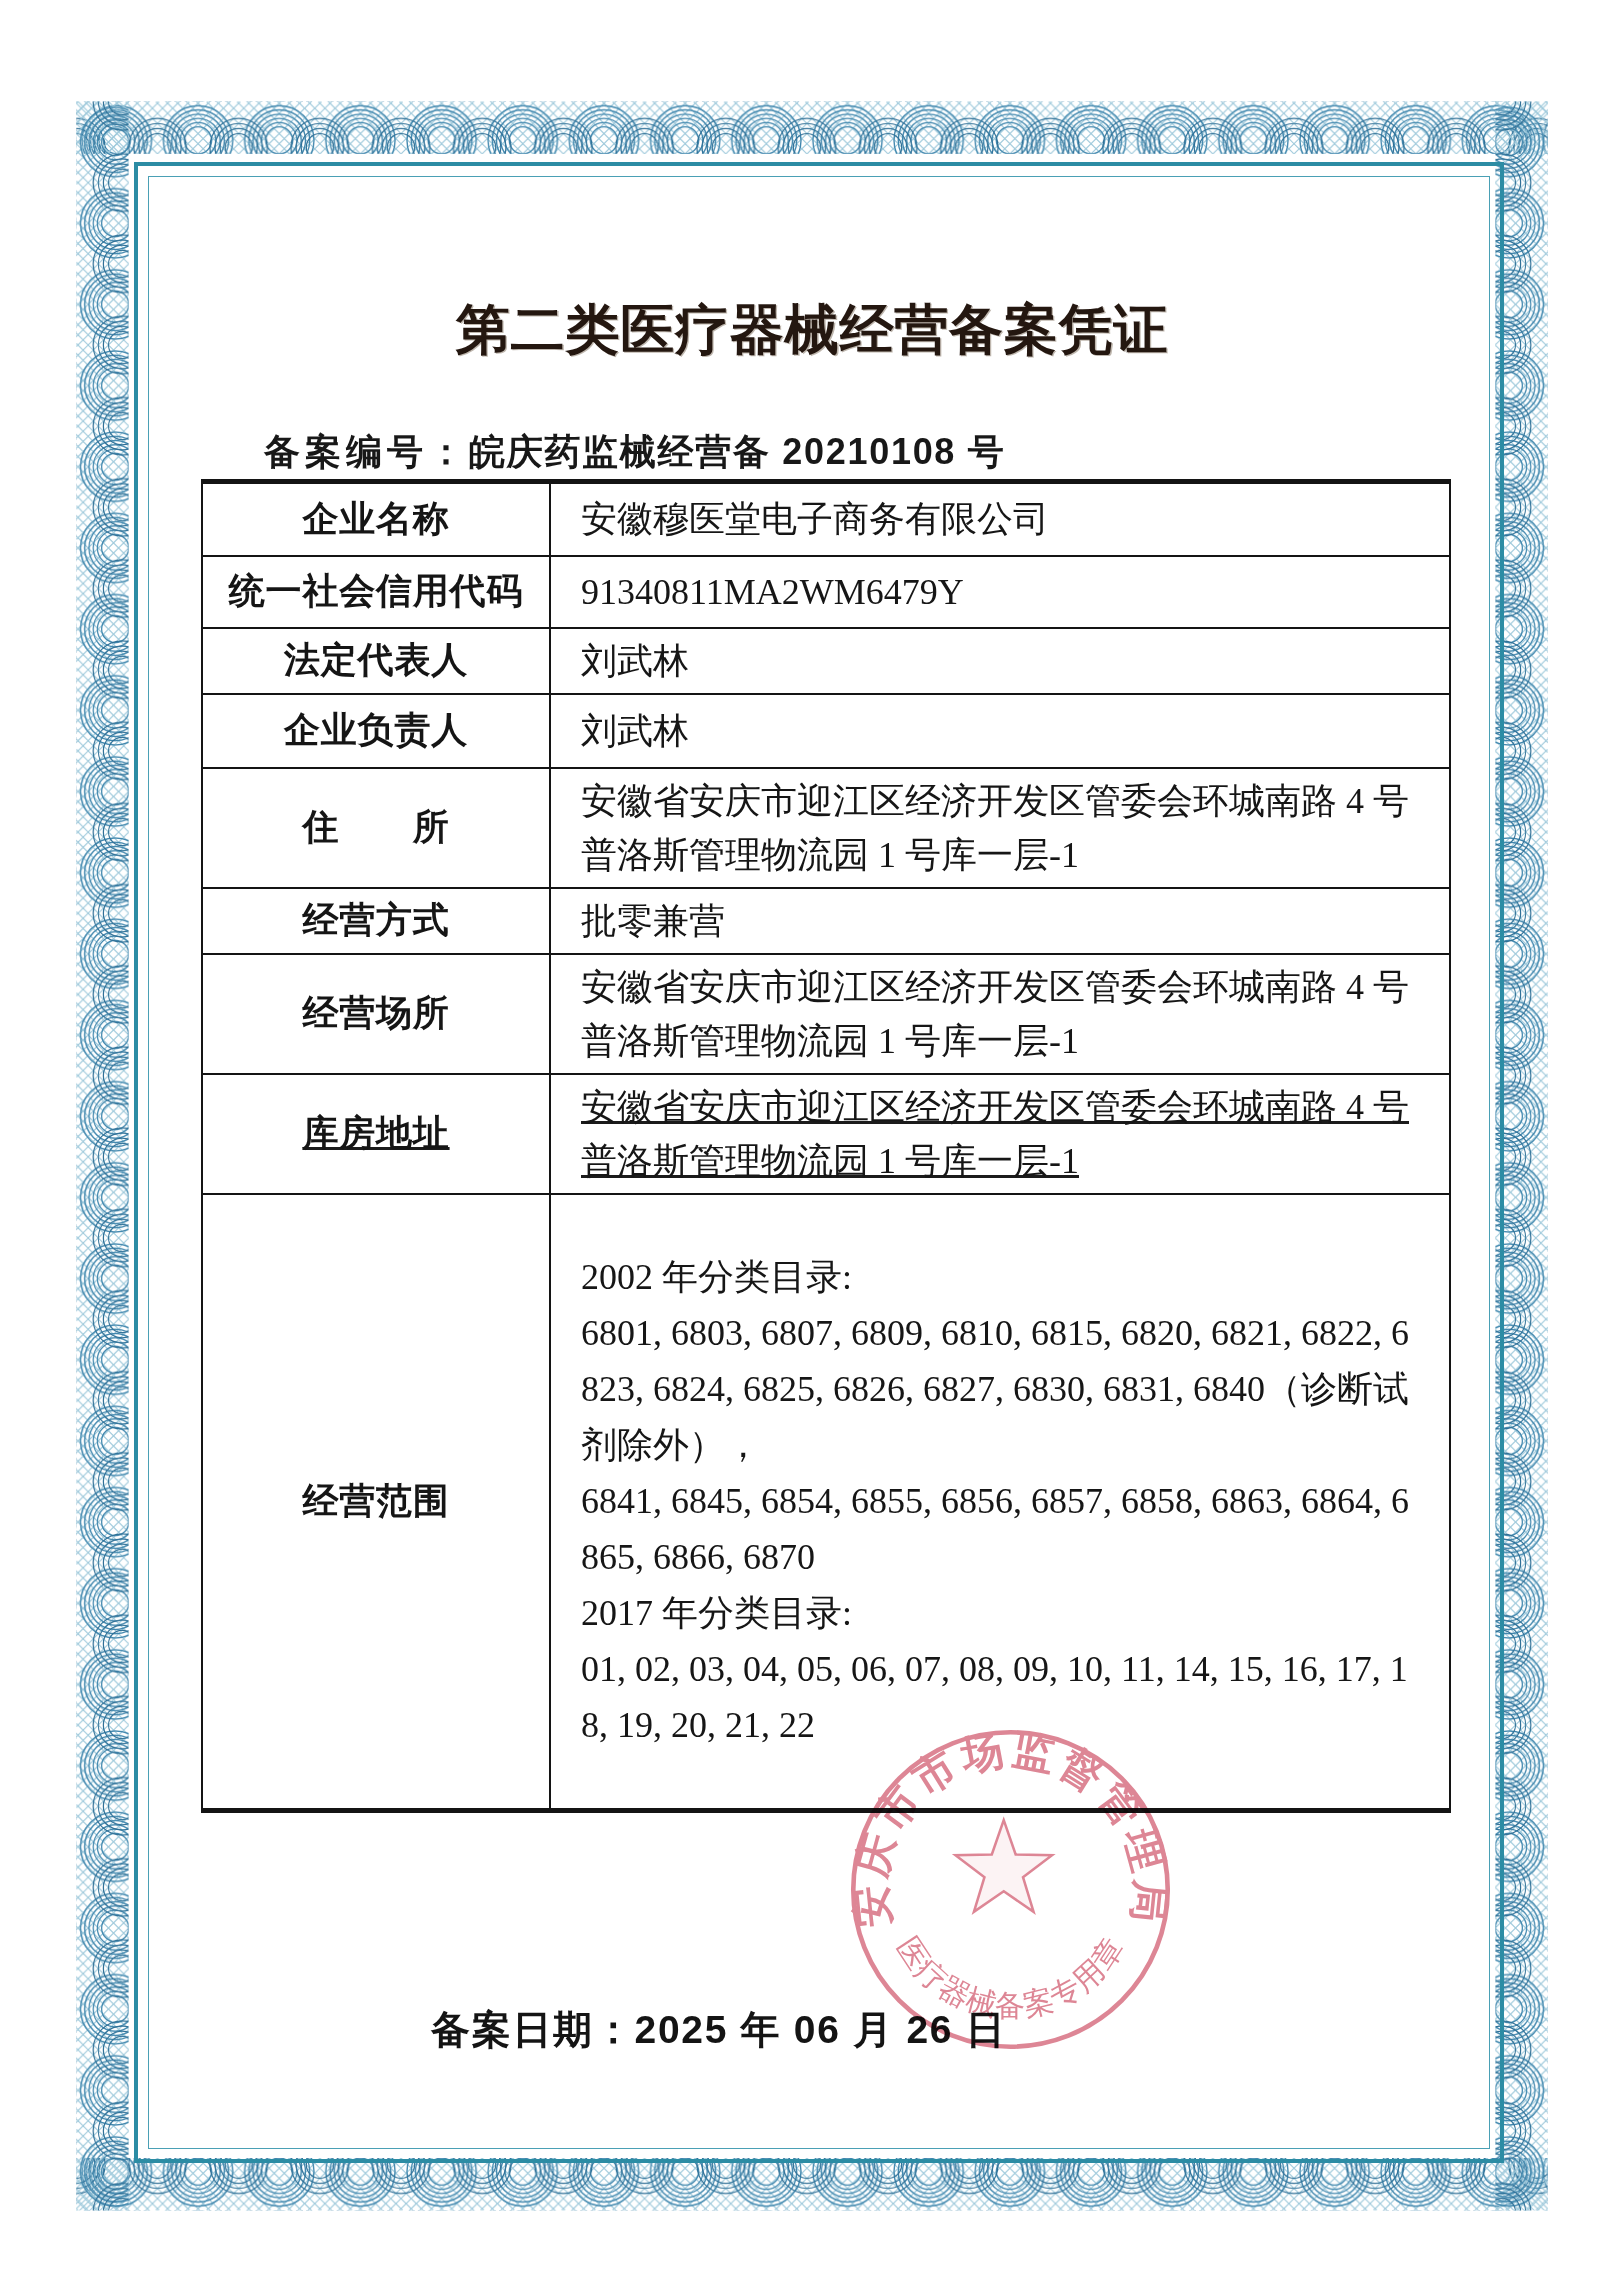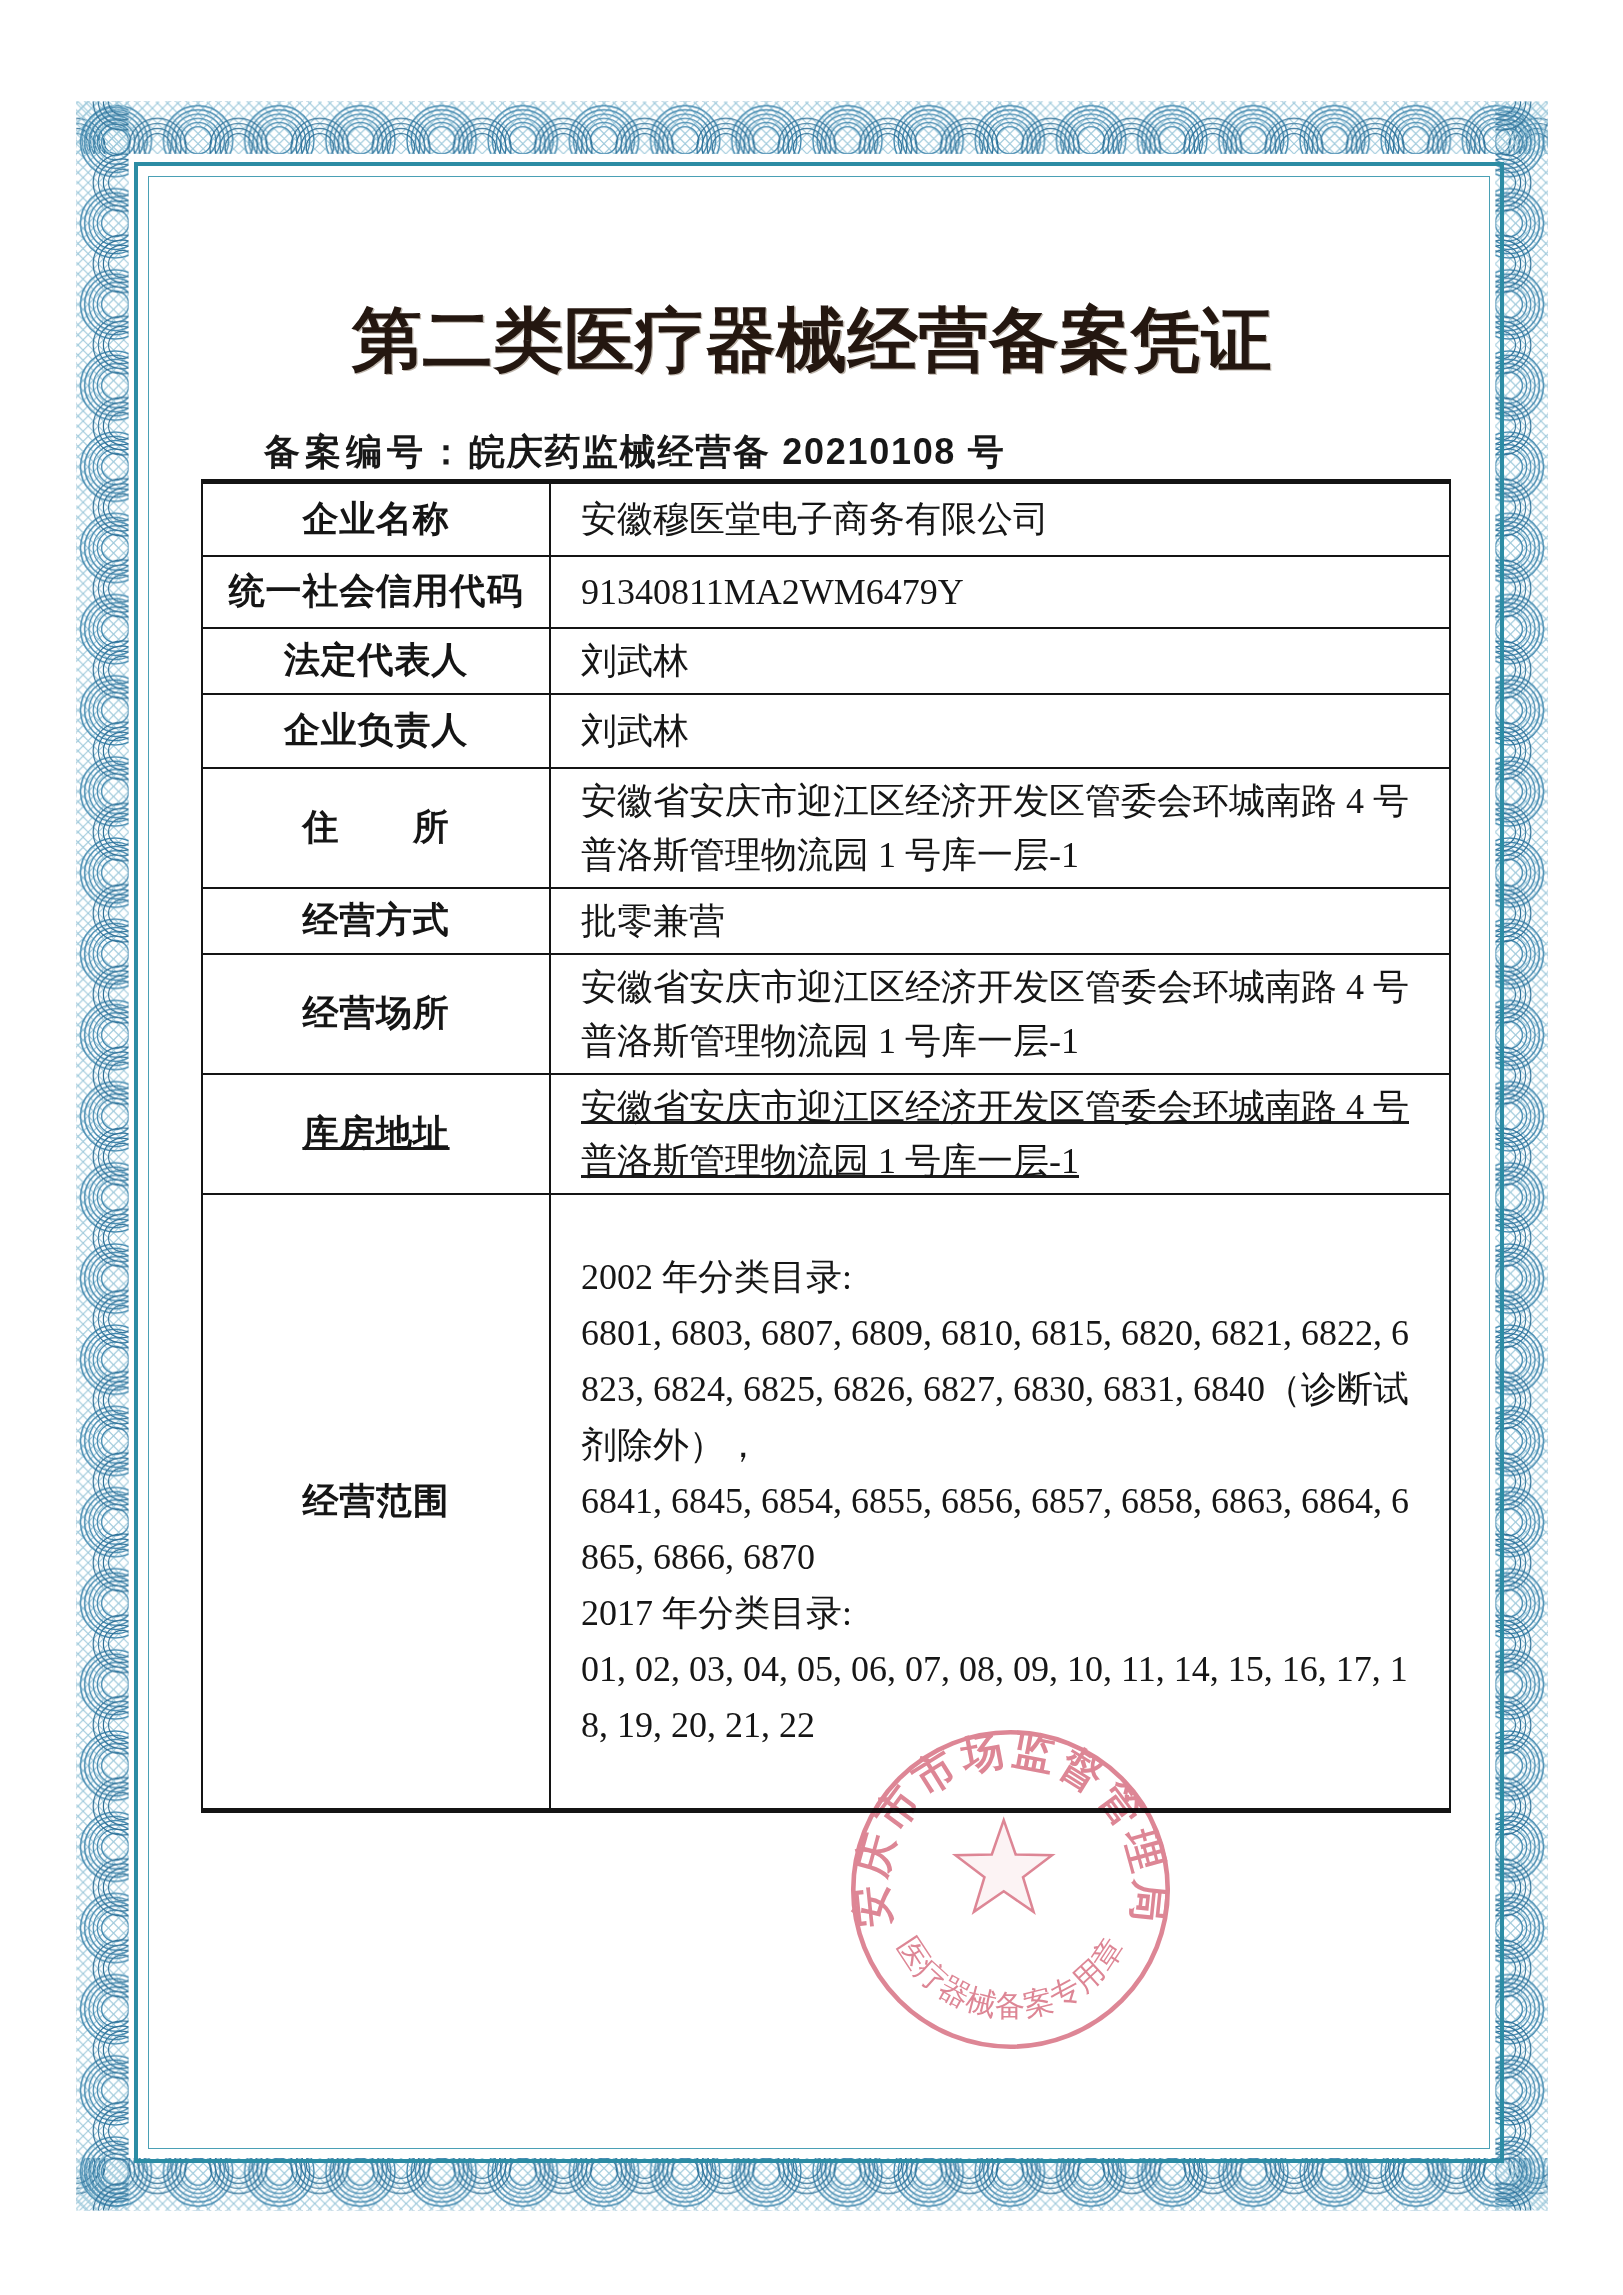--- a/index.html
+++ b/index.html
@@ -4,21 +4,21 @@
 <style>
   html,body{margin:0;padding:0;background:#ffffff;}
   .page{position:relative;width:1624px;height:2295px;background:#ffffff;overflow:hidden;
         font-family:"Liberation Sans", sans-serif;color:#1b1b1b;}
   .border-svg{position:absolute;left:0;top:0;z-index:1;}
   .frame-outer{position:absolute;left:134px;top:162px;width:1362px;height:1993px;
                border:4.2px solid #2c8ca4;z-index:2;}
   .frame-inner{position:absolute;left:10px;top:10px;right:10px;bottom:10px;
                border:1.7px solid #4aa0b5;}
   .title{position:absolute;left:0;top:294px;width:1624px;text-align:center;
-         font-size:70px;font-weight:bold;letter-spacing:0.8px;color:#241710;z-index:3;
+         font-size:54px;font-weight:bold;letter-spacing:0.8px;color:#241710;z-index:3;
          text-shadow:1.3px 1.3px 0 rgba(70,45,20,0.35);}
   .reg-line{position:absolute;left:264px;top:428px;font-size:36px;font-weight:bold;
             color:#181818;z-index:3;white-space:nowrap;}
   .reg-line .lbl{letter-spacing:5px;text-align:center;}
   .reg-line .val{letter-spacing:1.7px;}
   .cert-table{position:absolute;left:201px;top:479px;width:1250px;z-index:3;
               border-collapse:collapse;table-layout:fixed;
               border-top:5px solid #141414;border-bottom:5px solid #141414;
               border-left:2.5px solid #141414;border-right:2.5px solid #141414;}
   .cert-table col.c-label{width:348px;}
@@ -143,20 +143,21 @@
           <div class="scope-line">6841, 6845, 6854, 6855, 6856, 6857, 6858, 6863, 6864, 6</div>
           <div class="scope-line">865, 6866, 6870</div>
           <div class="scope-line">2017 年分类目录:</div>
           <div class="scope-line">01, 02, 03, 04, 05, 06, 07, 08, 09, 10, 11, 14, 15, 16, 17, 1</div>
           <div class="scope-line">8, 19, 20, 21, 22</div>
         </td>
       </tr>
     </tbody>
   </table>
 
+  <div class="footer-date">备案日期：2025 年 06 月 26 日</div>
 
   <svg class="stamp" width="355" height="355" viewBox="0 0 420 420">
     <defs>
       <path id="sealTopArc" d="M70.9 260.6 A148 148 0 1 1 349.1 260.6" fill="none"></path>
       <path id="sealBottomArc" d="M80.1 285 A150 150 0 0 0 339.9 285" fill="none"></path>
     </defs>
     <circle cx="210" cy="210" r="186" fill="none" stroke="#d5677a" stroke-width="5.5"></circle>
     <path d="M202 128 L216.1 168.6 L259.1 169.5 L224.8 195.4 L237.3 236.5 L202 212
              L166.7 236.5 L179.2 195.4 L144.9 169.5 L187.9 168.6 Z" fill="rgba(213,103,122,0.10)" stroke="#d5677a" stroke-width="3"></path>
     <text font-size="49" letter-spacing="6" fill="#d5677a" font-weight="bold" font-family="Liberation Sans, sans-serif">

